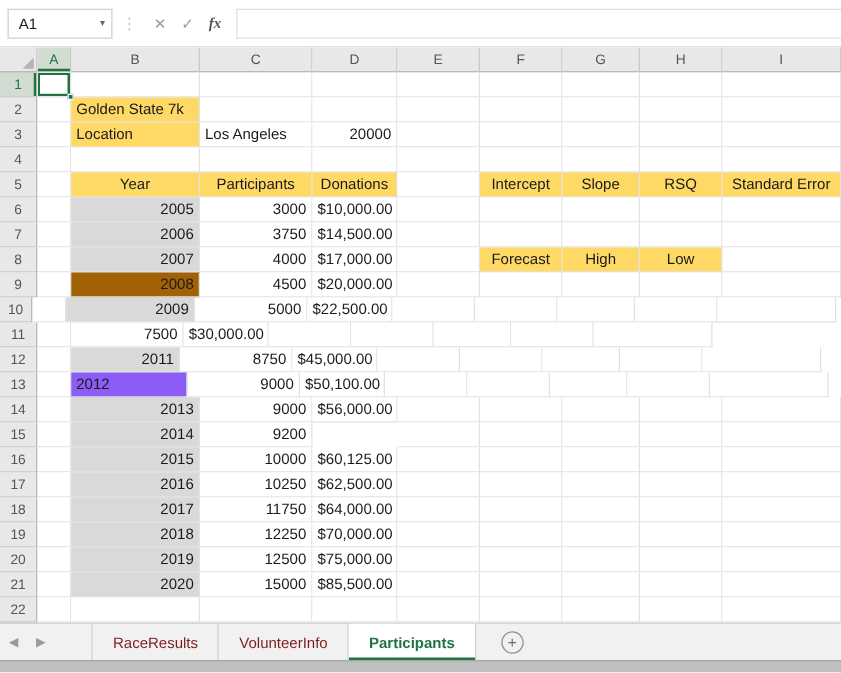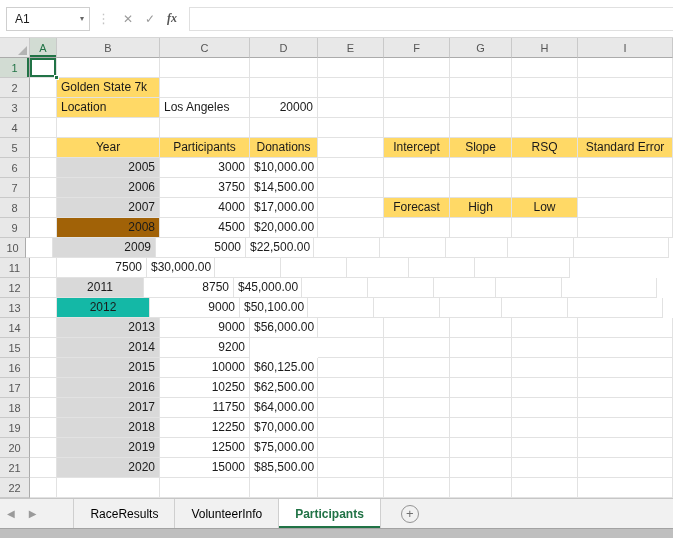--- a/index.html
+++ b/index.html
@@ -101,21 +101,21 @@
   .nav {
     align-self: center;
     color: #9a9a9a; font-size: 10px;
     padding: 0 7px; cursor: default;
   }
   .tabs { display: flex; margin-left: 30px; }
   .tab {
     display: flex; align-items: center;
     padding: 0 16px;
     border-right: 1px solid #cfcfcf;
-    color: #000000;
+    color: #7f1d1d;
     cursor: default;
   }
   .tab:first-child { border-left: 1px solid #cfcfcf; }
   .tab.active {
     background: #fff;
     color: #217346;
     font-weight: bold;
     box-shadow: inset 0 -2px 0 #217346;
   }
   .addtab {
@@ -290,33 +290,33 @@
         <div class="cell" style="width: 68px; text-align: right;">$30,000.00</div>
         <div class="cell" style="width: 66px;"></div>
         <div class="cell" style="width: 66px;"></div>
         <div class="cell" style="width: 62px;"></div>
         <div class="cell" style="width: 66px;"></div>
         <div class="cell" style="width: 95px;"></div>
       </div>
       <div class="row">
         <div class="rowhdr" style="width: 30px;">12</div>
         <div class="cell" style="width: 27px;"></div>
-        <div class="cell" style="width: 87px; text-align: center; background: rgb(217, 217, 217);">2011</div>
+        <div class="cell" style="width: 87px; text-align: right; background: rgb(217, 217, 217);">2011</div>
         <div class="cell" style="width: 90px; text-align: right;">8750</div>
         <div class="cell" style="width: 68px; text-align: right;">$45,000.00</div>
         <div class="cell" style="width: 66px;"></div>
         <div class="cell" style="width: 66px;"></div>
         <div class="cell" style="width: 62px;"></div>
         <div class="cell" style="width: 66px;"></div>
         <div class="cell" style="width: 95px;"></div>
       </div>
       <div class="row">
         <div class="rowhdr" style="width: 30px;">13</div>
         <div class="cell" style="width: 27px;"></div>
-        <div class="cell" style="width: 93px; text-align: center; background: #14b8a6;">2012</div>
+        <div class="cell" style="width: 93px; text-align: left; background: #8b5cf6;">2012</div>
         <div class="cell" style="width: 90px; text-align: right;">9000</div>
         <div class="cell" style="width: 68px; text-align: right;">$50,100.00</div>
         <div class="cell" style="width: 66px;"></div>
         <div class="cell" style="width: 66px;"></div>
         <div class="cell" style="width: 62px;"></div>
         <div class="cell" style="width: 66px;"></div>
         <div class="cell" style="width: 95px;"></div>
       </div>
       <div class="row">
         <div class="rowhdr" style="width: 30px;">14</div>

